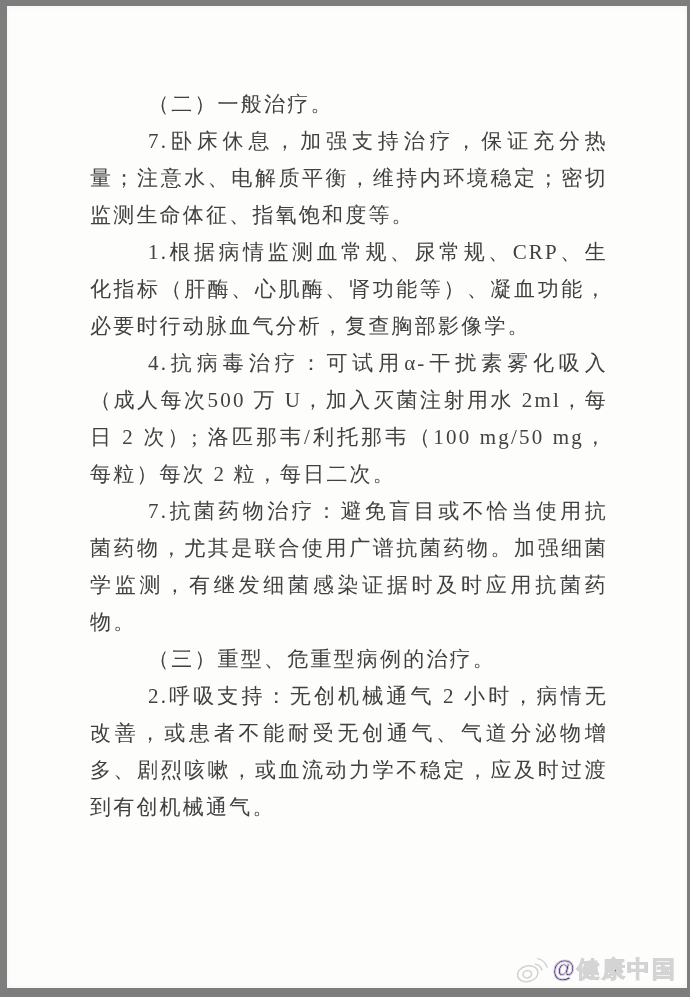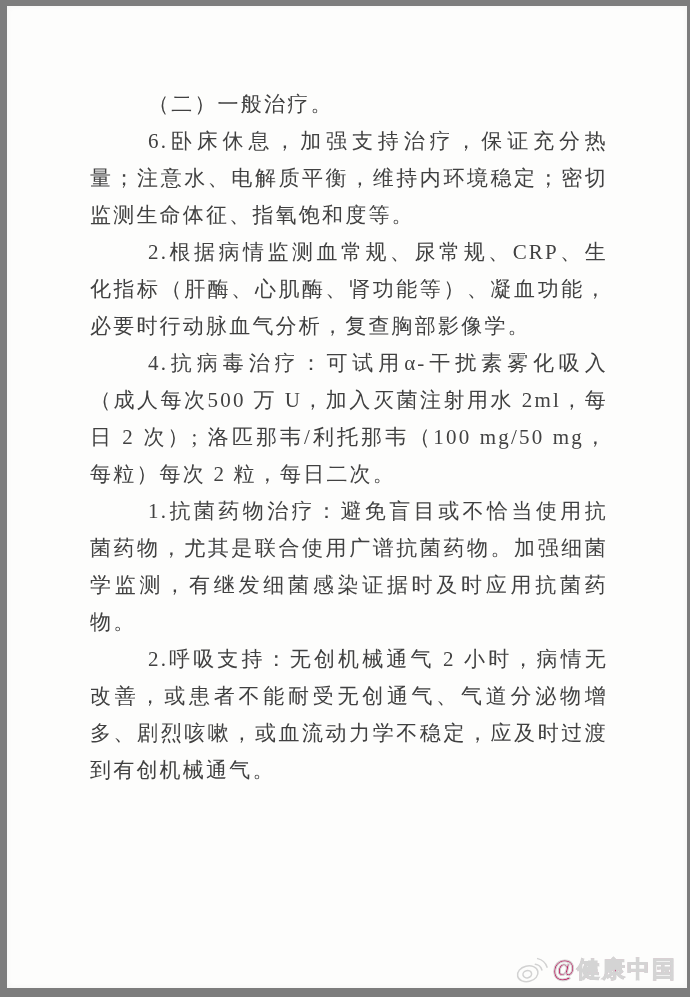--- a/index.html
+++ b/index.html
@@ -47,35 +47,36 @@
   }
   .wm-icon {
     display: inline-block;
     width: 34px;
     height: 29px;
   }
   .wm-text {
     font-size: 23px;
     font-weight: 700;
     letter-spacing: 2px;
-    color: #be185d;
+    color: #4c1d95;
     -webkit-text-stroke: 1px #d4d4d4;
     font-family: "Liberation Sans", "DejaVu Sans", sans-serif;
   }
 </style>
 </head>
 <body>
 
 <div class="paper">
   <div class="content">
     <p class="para">（二）一般治疗。</p>
-    <p class="para">6.卧床休息，加强支持治疗，保证充分热量；注意水、电解质平衡，维持内环境稳定；密切监测生命体征、指氧饱和度等。</p>
-    <p class="para">2.根据病情监测血常规、尿常规、CRP、生化指标（肝酶、心肌酶、肾功能等）、凝血功能，必要时行动脉血气分析，复查胸部影像学。</p>
+    <p class="para">7.卧床休息，加强支持治疗，保证充分热量；注意水、电解质平衡，维持内环境稳定；密切监测生命体征、指氧饱和度等。</p>
+    <p class="para">1.根据病情监测血常规、尿常规、CRP、生化指标（肝酶、心肌酶、肾功能等）、凝血功能，必要时行动脉血气分析，复查胸部影像学。</p>
     <p class="para">4.抗病毒治疗：可试用α-干扰素雾化吸入（成人每次500 万 U，加入灭菌注射用水 2ml，每日 2 次）; 洛匹那韦/利托那韦（100 mg/50 mg，每粒）每次 2 粒，每日二次。</p>
-    <p class="para">1.抗菌药物治疗：避免盲目或不恰当使用抗菌药物，尤其是联合使用广谱抗菌药物。加强细菌学监测，有继发细菌感染证据时及时应用抗菌药物。</p>
+    <p class="para">7.抗菌药物治疗：避免盲目或不恰当使用抗菌药物，尤其是联合使用广谱抗菌药物。加强细菌学监测，有继发细菌感染证据时及时应用抗菌药物。</p>
+    <p class="para">（三）重型、危重型病例的治疗。</p>
     <p class="para">2.呼吸支持：无创机械通气 2 小时，病情无改善，或患者不能耐受无创通气、气道分泌物增多、剧烈咳嗽，或血流动力学不稳定，应及时过渡到有创机械通气。</p>
 
   </div>
 
   <div class="watermark">
     <span class="wm-icon">
       <svg viewBox="0 0 36 30" width="34" height="29">
         <g fill="none" stroke="#d2d2d2" stroke-width="1.6" stroke-linecap="round">
           <ellipse cx="13.5" cy="19.5" rx="11" ry="8.3" transform="rotate(-14 13.5 19.5)"></ellipse>
           <ellipse cx="13" cy="20" rx="4.6" ry="3.8" transform="rotate(-14 13 20)"></ellipse>

